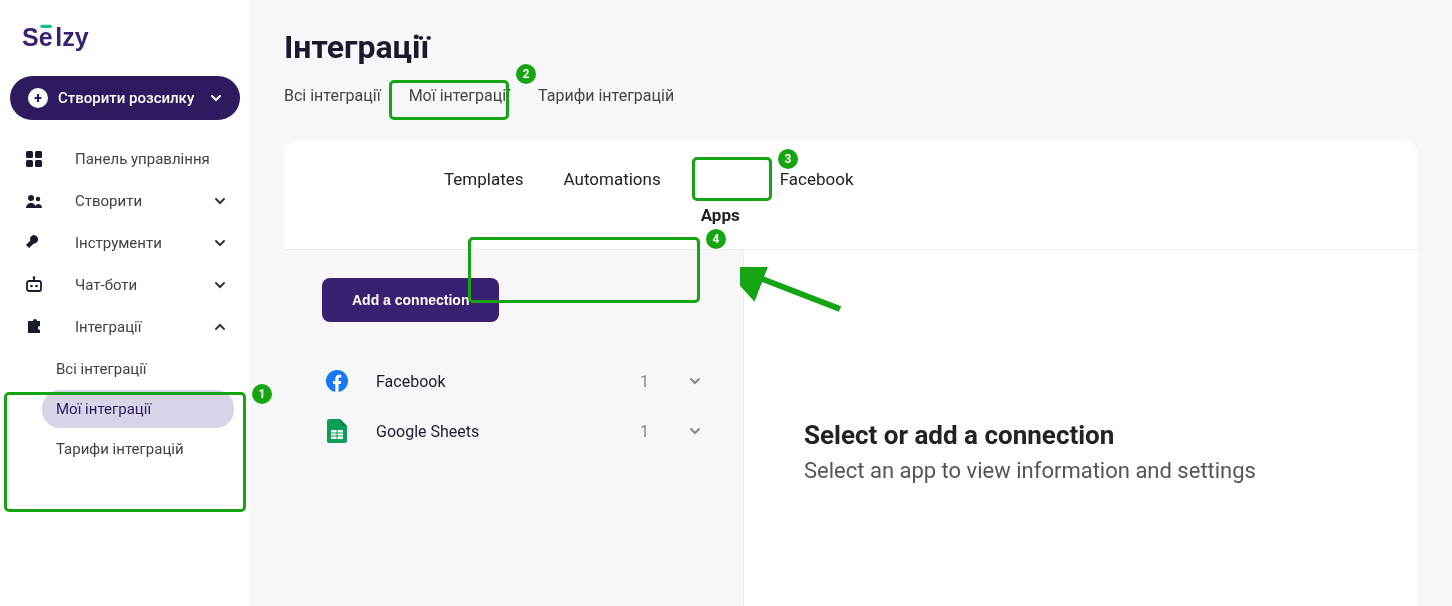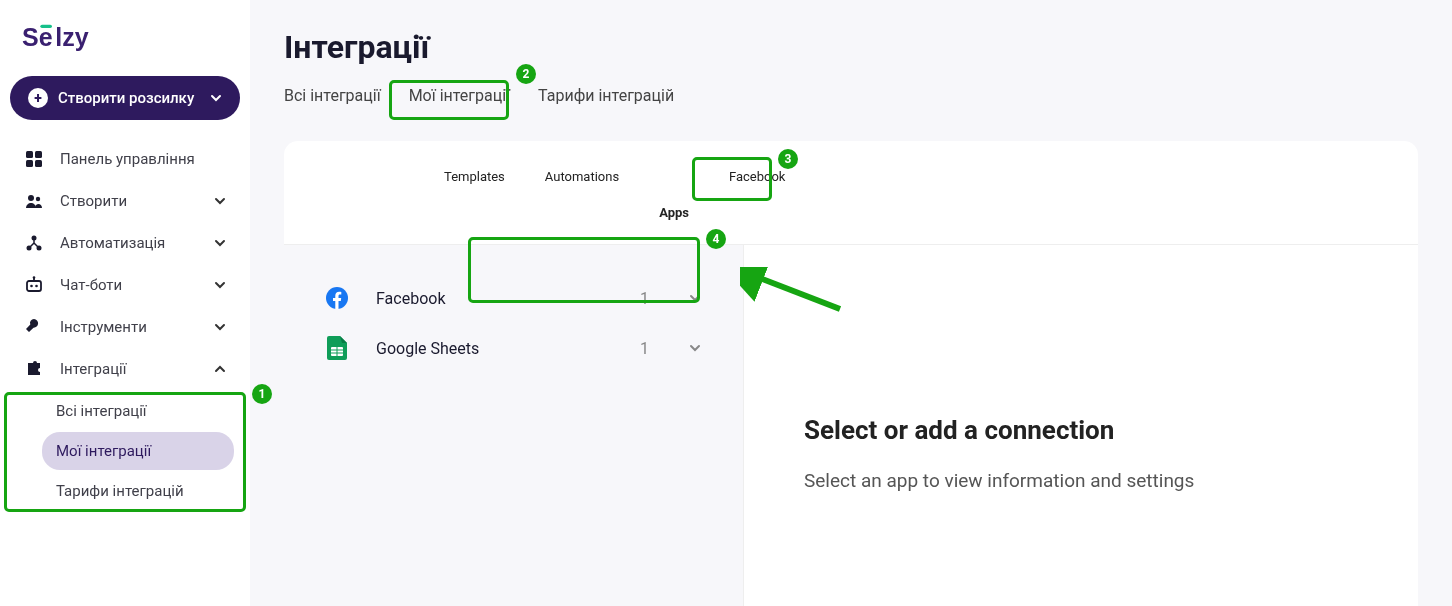--- a/index.html
+++ b/index.html
@@ -44,21 +44,21 @@
     display: flex; align-items: center; justify-content: center;
     color: #2e1a5e; font-weight: 800; font-size: 14px;
   }
   .create-btn .chev {
     margin-left: auto;
   }
   .nav { list-style: none; }
   .nav-item {
     display: flex;
     align-items: center;
-    gap: 16px;
+    gap: 31px;
     padding: 12px 14px;
     border-radius: 10px;
     cursor: pointer;
     color: #40404a;
     font-size: 15px;
   }
   .nav-item .icon { width: 20px; display:flex; align-items:center; justify-content:center; color:#1a1a2e;}
   .nav-item .chev { margin-left: auto; color:#555; }
   .subnav { list-style:none; padding-left: 38px; }
   .subnav-item {
@@ -103,21 +103,21 @@
     margin-top: 26px;
     min-height: 440px;
     display: flex;
     overflow: hidden;
     position: relative;
   }
   .card-tabs {
     display:flex;
     gap: 40px;
     padding: 28px 0 24px 160px;
-    font-size: 13px;
+    font-size: 17px;
     color:#222;
     border-bottom: 1px solid #eee;
   }
   .card-tab { cursor:pointer; }
   .card-tab.active { font-weight:700;margin-top:36px; }
   .card-body { display:flex; }
   .left-col {
     width: 460px;
     background: #f7f7fa;
     padding: 28px 24px;
@@ -142,22 +142,22 @@
     padding: 14px 18px;
     font-size: 16px;
   }
   .conn-row .ic { width:22px; height:22px; display:flex; align-items:center; justify-content:center;}
   .conn-row .count { margin-left:auto; color:#888; margin-right: 12px;}
   .conn-row .chev { color:#888; }
   .right-col {
     flex:1;
     padding: 170px 40px 0 60px;
   }
-  .right-col h2 { font-size: 26px; font-weight:700; margin-bottom: 24px; color:#222;}
-  .right-col p { font-size: 19px; color:#555; }
+  .right-col h2 { font-size: 26px; font-weight:700; margin-bottom: 8px; color:#222;}
+  .right-col p { font-size: 22px; color:#555; }
   
   .arrow-svg { position:absolute; pointer-events:none; }
   
   .chev svg, .icon svg { display:block; }
 </style>
 </head>
 <body>
 
 <aside class="sidebar">
   <div class="logo">
@@ -203,57 +203,41 @@
       <span>Створити</span>
       <span class="chev">
           <svg width="12" height="12" viewBox="0 0 12 12">
             <path d="M2 4l4 4 4-4" stroke="#333" stroke-width="2" fill="none" stroke-linecap="round"></path>
           </svg>
         </span>
     </li>
     <li class="nav-item">
       <span class="icon">
         <svg width="18" height="18" viewBox="0 0 18 18">
-            <circle cx="9" cy="4" r="2.5" fill="#1a1a2e"></circle>
-            <circle cx="4" cy="14" r="2.5" fill="#1a1a2e"></circle>
-            <circle cx="14" cy="14" r="2.5" fill="#1a1a2e"></circle>
-            <path d="M9 6v3m0 0l-4 4m4-4l4 4" stroke="#1a1a2e" stroke-width="1.5"></path>
-          </svg>
-      </span>
-      <span>Автоматизація</span>
+            <path d="M9 1a4 4 0 00-3.7 5.5L1 11l3 3 4.5-4.3A4 4 0 109 1z" fill="#1a1a2e"></path>
+          </svg>
+      </span>
+      <span>Інструменти</span>
       <span class="chev">
           <svg width="12" height="12" viewBox="0 0 12 12">
             <path d="M2 4l4 4 4-4" stroke="#333" stroke-width="2" fill="none" stroke-linecap="round"></path>
           </svg>
         </span>
     </li>
     <li class="nav-item">
       <span class="icon">
         <svg width="18" height="18" viewBox="0 0 18 18">
             <rect x="2" y="5" width="14" height="10" rx="2" fill="none" stroke="#1a1a2e" stroke-width="1.8"></rect>
             <circle cx="6.5" cy="10" r="1.3" fill="#1a1a2e"></circle>
             <circle cx="11.5" cy="10" r="1.3" fill="#1a1a2e"></circle>
             <line x1="9" y1="1" x2="9" y2="5" stroke="#1a1a2e" stroke-width="1.8"></line>
             <circle cx="9" cy="1.5" r="1.3" fill="#1a1a2e"></circle>
           </svg>
       </span>
       <span>Чат-боти</span>
-      <span class="chev">
-          <svg width="12" height="12" viewBox="0 0 12 12">
-            <path d="M2 4l4 4 4-4" stroke="#333" stroke-width="2" fill="none" stroke-linecap="round"></path>
-          </svg>
-        </span>
-    </li>
-    <li class="nav-item">
-      <span class="icon">
-        <svg width="18" height="18" viewBox="0 0 18 18">
-            <path d="M9 1a4 4 0 00-3.7 5.5L1 11l3 3 4.5-4.3A4 4 0 109 1z" fill="#1a1a2e"></path>
-          </svg>
-      </span>
-      <span>Інструменти</span>
       <span class="chev">
           <svg width="12" height="12" viewBox="0 0 12 12">
             <path d="M2 4l4 4 4-4" stroke="#333" stroke-width="2" fill="none" stroke-linecap="round"></path>
           </svg>
         </span>
     </li>
     <li class="nav-item">
       <span class="icon">
         <svg width="18" height="18" viewBox="0 0 18 18">
             <path d="M3 3h5a2 2 0 114 0h3v5a2 2 0 100 4v3H3z" fill="#1a1a2e"></path>
@@ -292,20 +276,21 @@
   <div class="card">
     <div style="width:100%">
       <div class="card-tabs">
         <div class="card-tab">Templates</div>
         <div class="card-tab">Automations</div>
         <div class="card-tab active">Apps</div>
         <div class="card-tab">Facebook</div>
       </div>
       <div class="card-body">
         <div class="left-col">
+          <button class="add-conn-btn">Add a connection</button>
 
           <div class="conn-row">
             <span class="ic">
               <svg width="22" height="22" viewBox="0 0 22 22">
                   <circle cx="11" cy="11" r="11" fill="#1877F2"></circle>
                   <path d="M12.5 22V14h2.3l.4-3h-2.7V9.1c0-.9.3-1.5 1.6-1.5h1.2V5c-.6-.1-1.4-.2-2.2-.2-2.3 0-3.8 1.4-3.8 3.9V11H7v3h2.3v8h3.2z" fill="#fff"></path>
                 </svg>
             </span>
             <span>Facebook</span>
             <span class="count">1</span>

